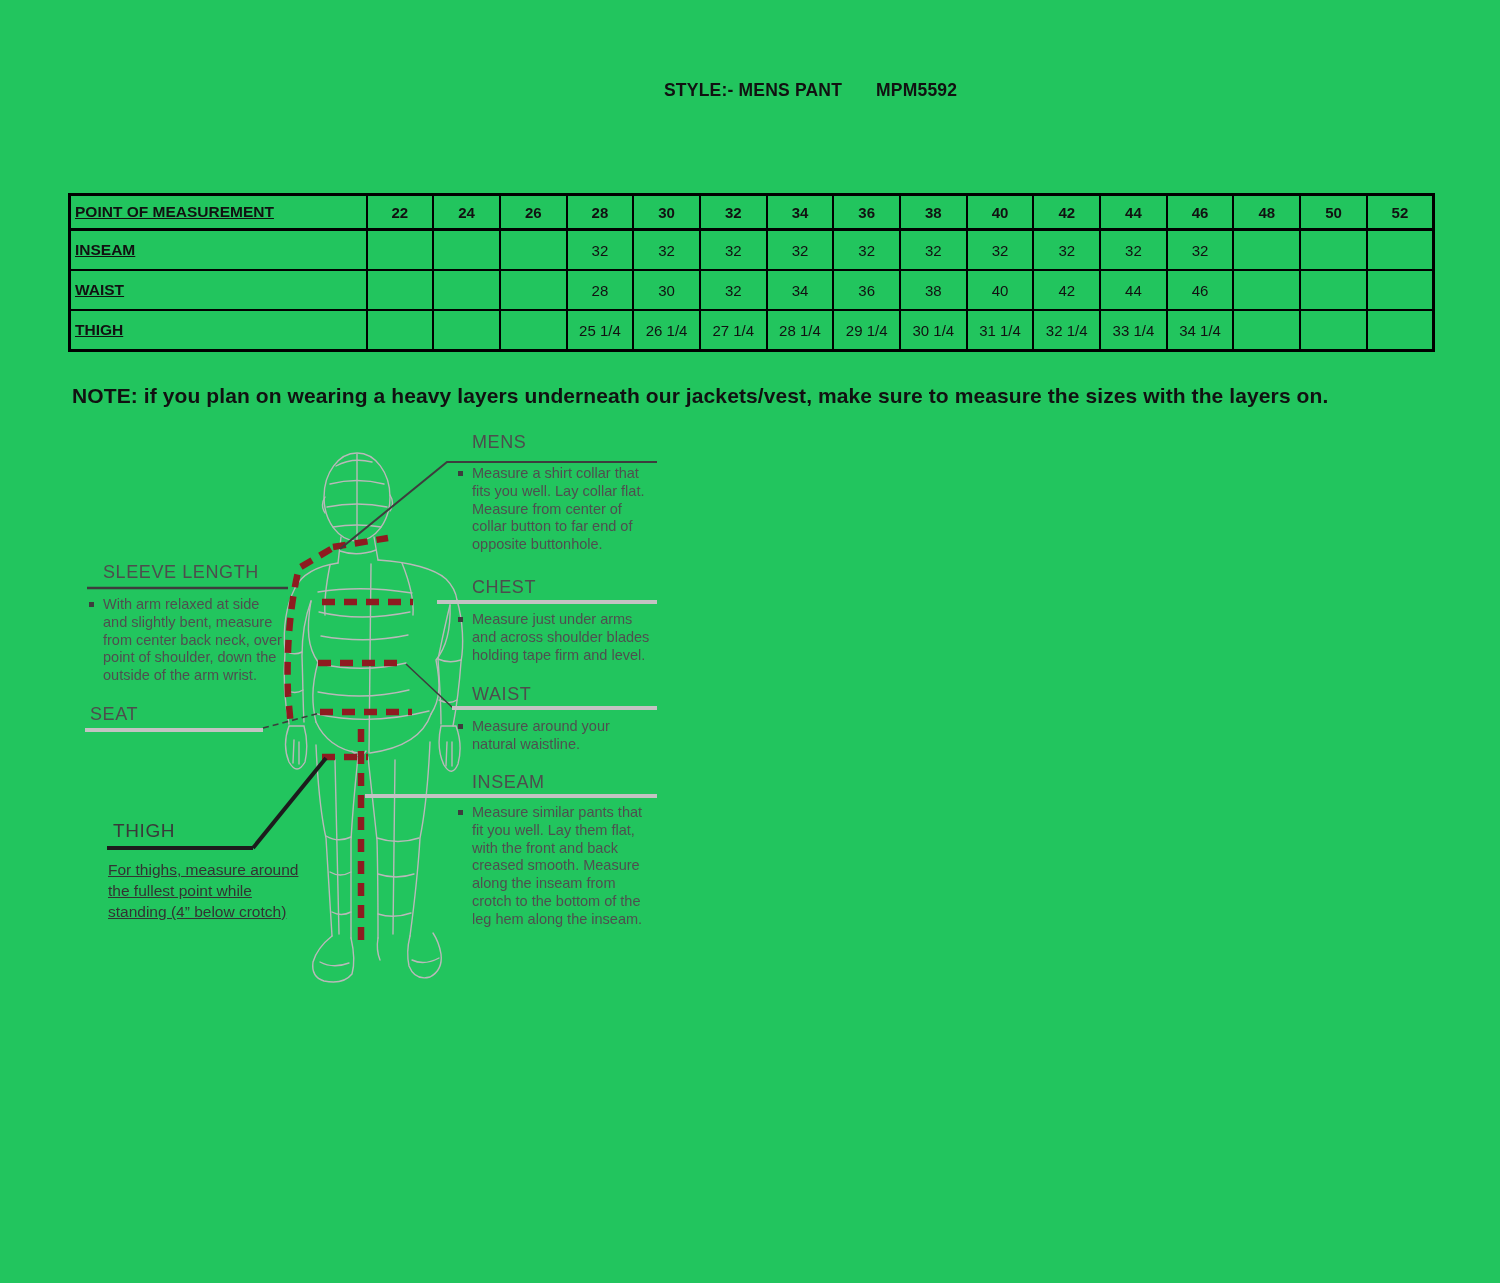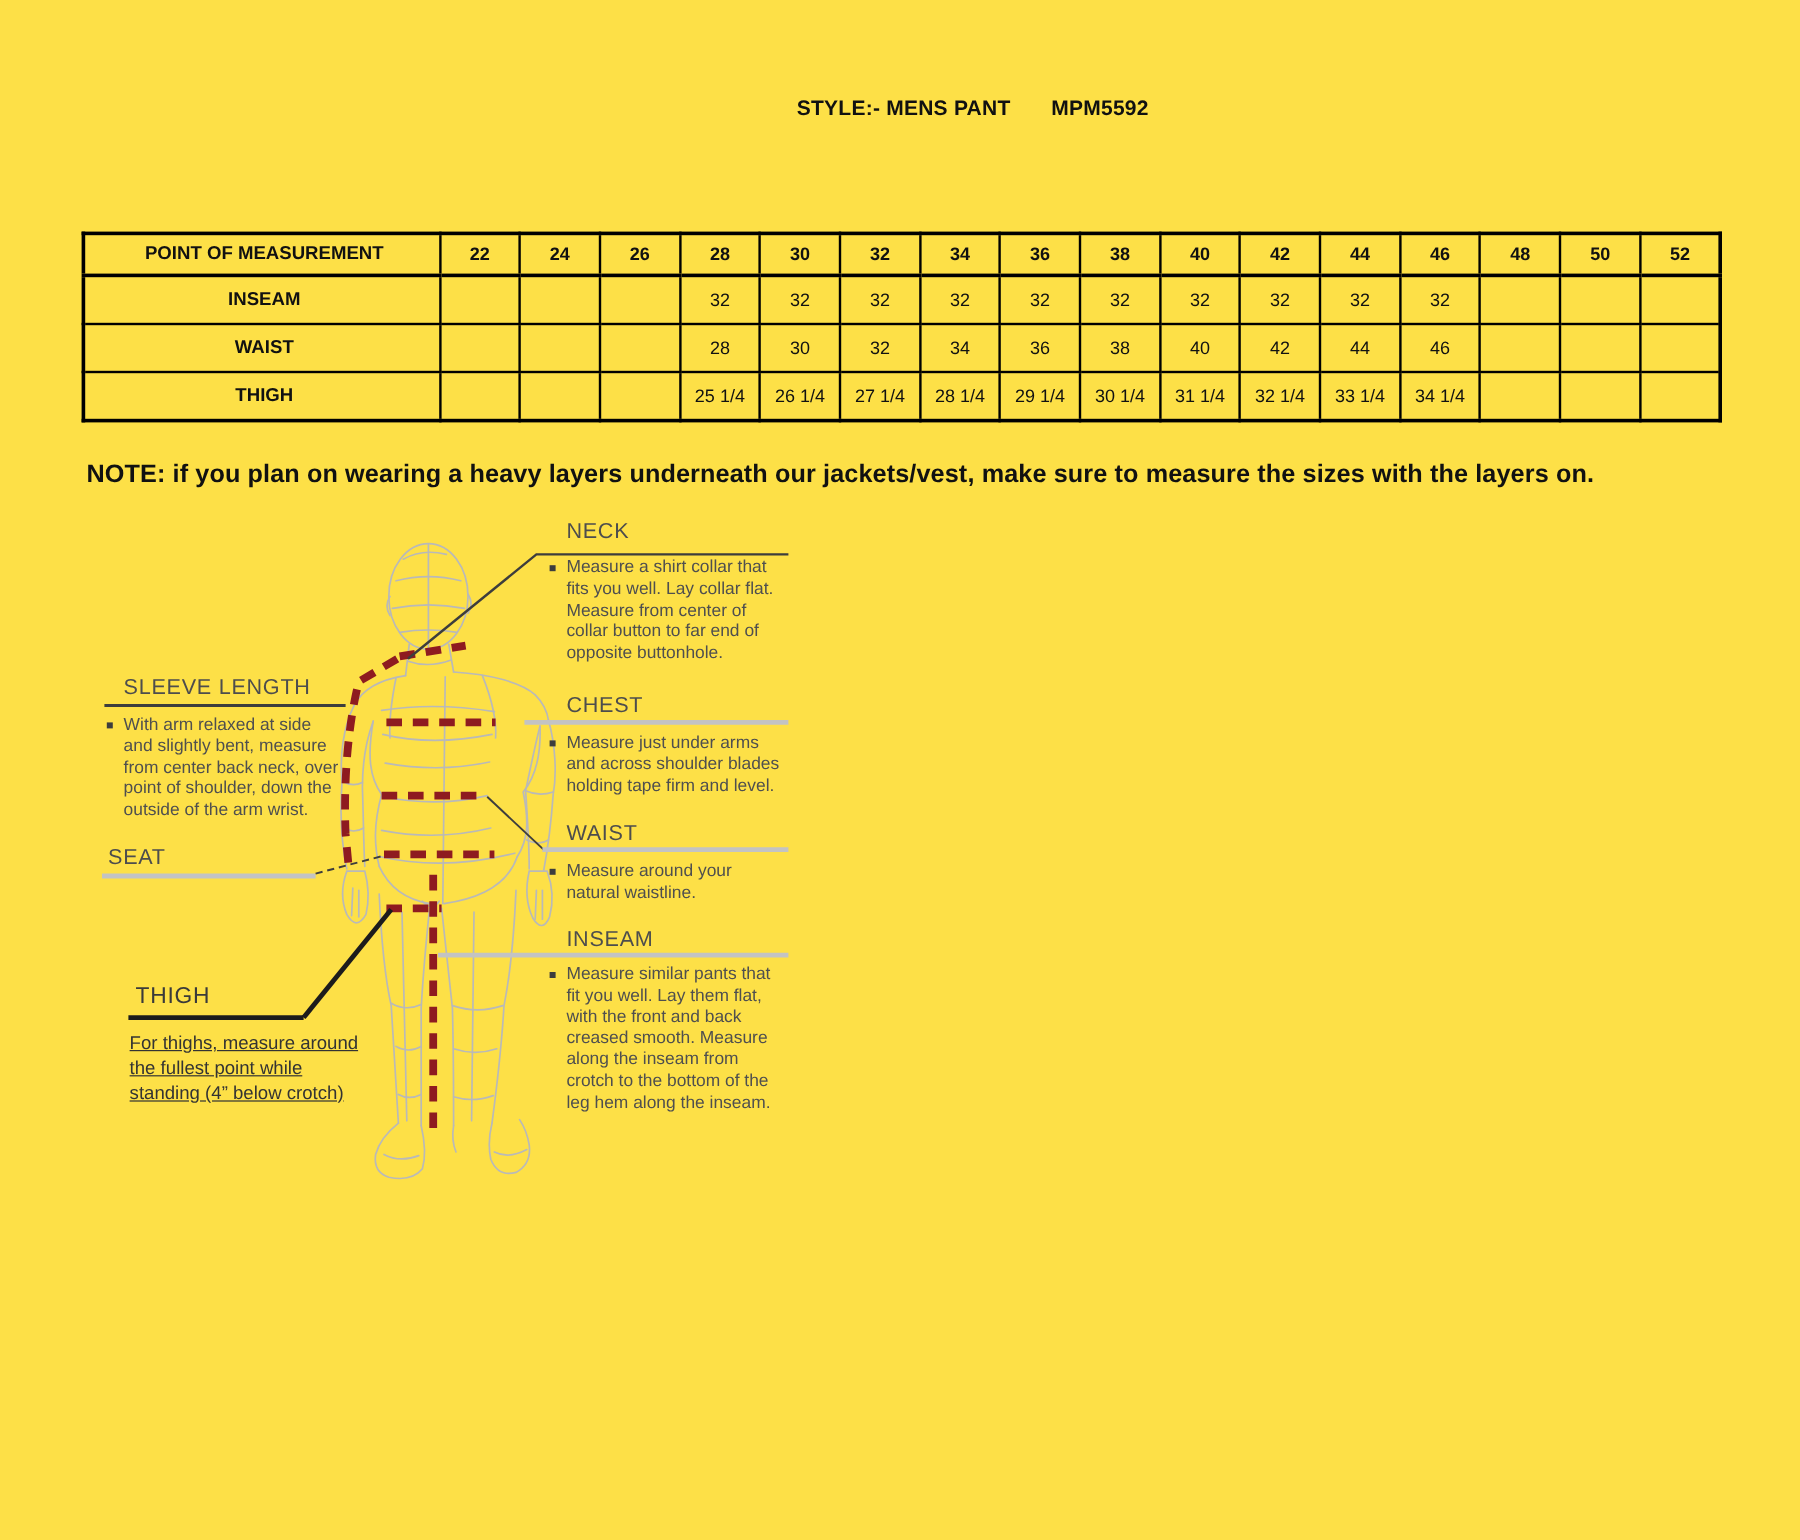--- a/index.html
+++ b/index.html
@@ -1,19 +1,19 @@
 <!DOCTYPE html>
 <html><head>
 <meta charset="utf-8">
 <style>
   html,body{margin:0;padding:0;background:#ffffff;}
   .page{
     position:relative;
     width:1500px;height:1283px;
-    background:#fde047;
+    background:#22c55e;
     font-family:"Liberation Sans", sans-serif;
     overflow:hidden;
   }
   
   .doc-title{
     position:absolute;left:664px;top:80px;
     font-size:17.5px;font-weight:bold;color:#111;
     white-space:nowrap;letter-spacing:0.2px;
   }
   .doc-title .gap{display:inline-block;width:34px;}
@@ -26,21 +26,21 @@
   }
   .size-table td,.size-table th{
     border:2px solid #000;
     font-size:15px;color:#111;
     text-align:center;vertical-align:middle;
     padding:0;overflow:hidden;white-space:nowrap;
   }
   .size-table thead th{height:32px;font-weight:bold;border-bottom:3px solid #000;}
   .size-table tbody td{height:38px;font-weight:normal;}
   .size-table .rowlabel{
-    text-align:center;font-weight:bold;padding-left:4px;font-size:15.5px;
+    text-align:left;font-weight:bold;padding-left:4px;font-size:15.5px;text-decoration:underline;
   }
   .size-table thead th.rowlabel{font-size:15.5px;}
   
   .note-line{
     position:absolute;left:72px;top:384px;
     font-size:21px;font-weight:bold;color:#111;
     letter-spacing:0.1px;white-space:nowrap;
   }
   
   .diagram-svg{position:absolute;left:0;top:0;}
@@ -279,21 +279,21 @@
       <path d="M85 730 L263 730" stroke="var(--gray)" stroke-width="4"></path>
       <path d="M263 728 L320 713" stroke="var(--dark)" stroke-width="1.6" stroke-dasharray="6 4"></path>
       <path d="M365 796 L657 796" stroke="var(--gray)" stroke-width="4"></path>
       <path d="M107 848 L253 848" stroke="var(--thigh)" stroke-width="4"></path>
       <path d="M253 848 L326 758" stroke="var(--thigh)" stroke-width="4"></path>
     </g>
   </svg>
 
   <div id="diagram-sections">
       <div class="sec sec-neck">
-        <div class="sec-heading">NECK</div>
+        <div class="sec-heading">MENS</div>
         <div class="sec-body"><span class="bullet-sq"></span>Measure a shirt collar that
 fits you well. Lay collar flat.
 Measure from center of
 collar button to far end of
 opposite buttonhole.</div>
       </div>
       <div class="sec sec-sleeve">
         <div class="sec-heading">SLEEVE LENGTH</div>
         <div class="sec-body"><span class="bullet-sq"></span>With arm relaxed at side
 and slightly bent, measure

